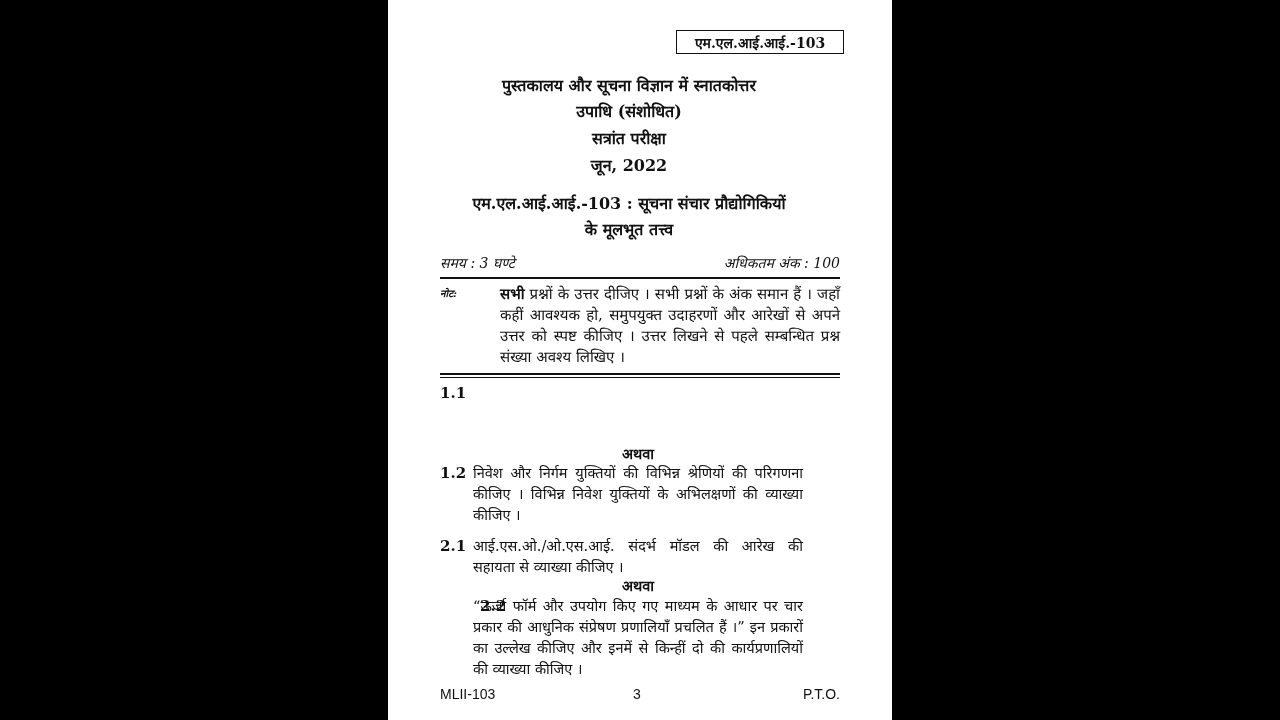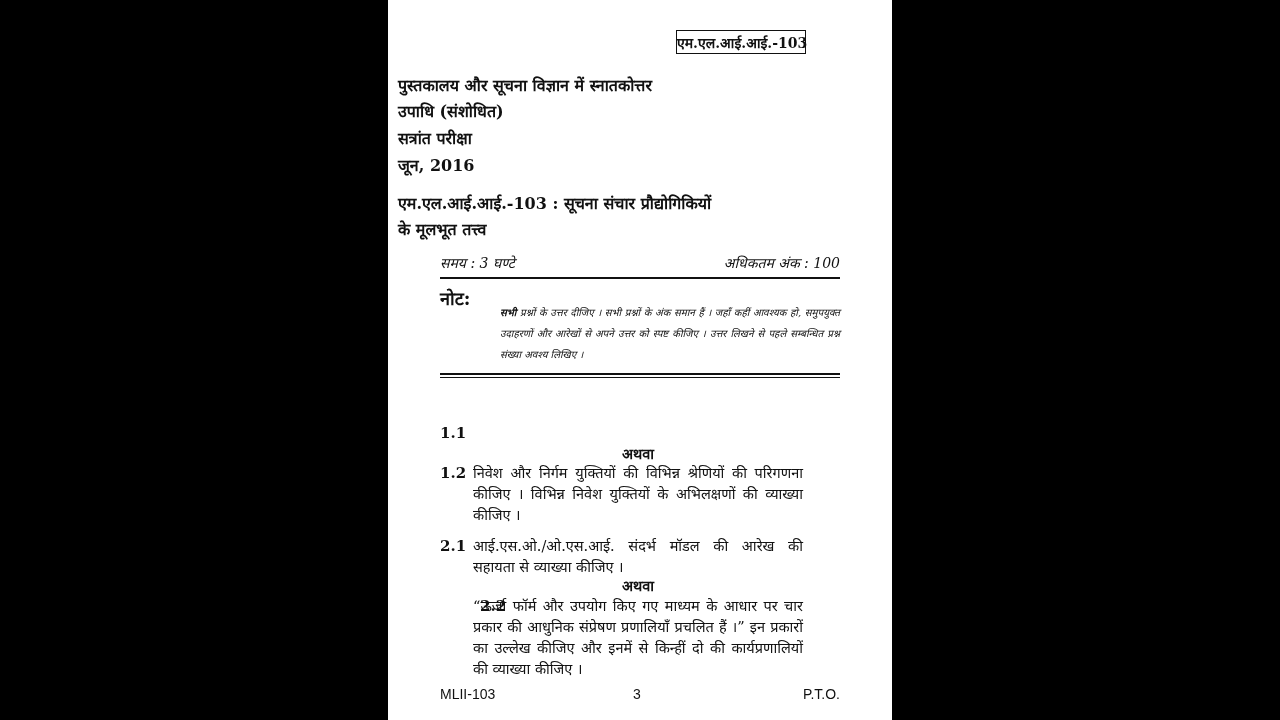--- a/index.html
+++ b/index.html
@@ -5,59 +5,59 @@
     html, body { margin: 0; padding: 0; }
     body {
       width: 1280px; height: 720px; background: #000; position: relative; overflow: hidden;
       font-family: "DejaVu Serif", "Liberation Serif", serif; color: #111;
     }
     .page {
       position: absolute; left: 388px; top: 0; width: 504px; height: 720px; background: #fff;
     }
     .abs { position: absolute; white-space: nowrap; }
     .code-box {
-      left: 288px; top: 30px; width: 130px; height: 24px; border: 1.5px solid #111;
+      left: 288px; top: 30px; width: 168px; height: 24px; border: 1.5px solid #111;
       font-size: 14px; font-weight: bold; line-height: 24px; text-align: center; box-sizing: border-box;
     }
-    .center { left: 10px; width: 450px; font-weight: bold; font-size: 16px; }
+    .center { left: 16px; width: 450px; text-align: center; font-weight: bold; font-size: 16px; }
     .meta { font-style: italic; font-size: 14px; top: 253px; }
     .rule { position: absolute; left: 52px; width: 400px; background: #111; }
-    .note-label { left: 52px; top: 286px; font-weight: bold; font-size: 18px; }
-    .note-text { left: 112px; top: 302px; width: 340px; font-style: italic; font-size: 10px; line-height: 21px; white-space: normal; text-align: justify; text-align-last: left; }
+    .note-label { left: 52px; top: 286px; font-weight: bold; font-style: italic; font-size: 10px; }
+    .note-text { left: 112px; top: 284px; width: 340px; font-size: 15px; line-height: 21px; white-space: normal; text-align: justify; text-align-last: left; }
     .q-num { font-weight: bold; font-size: 15px; left: 52px; }
     .q-text { left: 85px; width: 330px; font-size: 14.5px; line-height: 21px; white-space: normal; text-align: justify; }
     .athva { left: 0; width: 500px; text-align: center; font-weight: bold; font-size: 14.5px; }
     .footer { font-family: "Liberation Sans", sans-serif; font-size: 14px; top: 686px; }
   </style>
 </head>
 <body>
 
 <div class="page">
   <div class="abs code-box">एम.एल.आई.आई.-103</div>
 
   <div class="abs center" style="top:74px;">पुस्तकालय और सूचना विज्ञान में स्नातकोत्तर</div>
   <div class="abs center" style="top:100px;">उपाधि (संशोधित)</div>
   <div class="abs center" style="top:127px;">सत्रांत परीक्षा</div>
-  <div class="abs center" style="top:154px;">जून,  2016</div>
+  <div class="abs center" style="top:154px;">जून,  2022</div>
 
   <div class="abs center" style="top:192px;">एम.एल.आई.आई.-103 : सूचना संचार प्रौद्योगिकियों</div>
   <div class="abs center" style="top:218px;">के मूलभूत तत्त्व</div>
 
   <div class="abs meta" style="left:52px;">समय : 3 घण्टे</div>
   <div class="abs meta" style="right:52px;">अधिकतम अंक : 100</div>
 
   <div class="rule" style="top:277px; height:2px;"></div>
 
   <div class="abs note-label">नोट:</div>
   <div class="abs note-text"><b>सभी</b><span> प्रश्नों के उत्तर दीजिए । सभी प्रश्नों के अंक समान हैं । जहाँ कहीं आवश्यक हो, समुपयुक्त उदाहरणों और आरेखों से अपने उत्तर को स्पष्ट कीजिए । उत्तर लिखने से पहले सम्बन्धित प्रश्न संख्या अवश्य लिखिए ।</span></div>
 
   <div class="rule" style="top:373px; height:2px;"></div>
   <div class="rule" style="top:377px; height:1px;"></div>
 
-  <div class="abs q-num" style="top:384px;margin-top:40px;">1.1</div>
+  <div class="abs q-num" style="top:384px;">1.1</div>
 
   <div class="abs athva" style="top:443px;">अथवा</div>
 
   <div class="abs q-num" style="top:464px;">1.2</div>
   <div class="abs q-text" style="top:463px;">निवेश और निर्गम युक्तियों की विभिन्न श्रेणियों की परिगणना कीजिए । विभिन्न निवेश युक्तियों के अभिलक्षणों की व्याख्या कीजिए ।</div>
 
   <div class="abs q-num" style="top:537px;">2.1</div>
   <div class="abs q-text" style="top:536px;">आई.एस.ओ./ओ.एस.आई. संदर्भ मॉडल की आरेख की सहायता से व्याख्या कीजिए ।</div>
 
   <div class="abs athva" style="top:575px;">अथवा</div>

